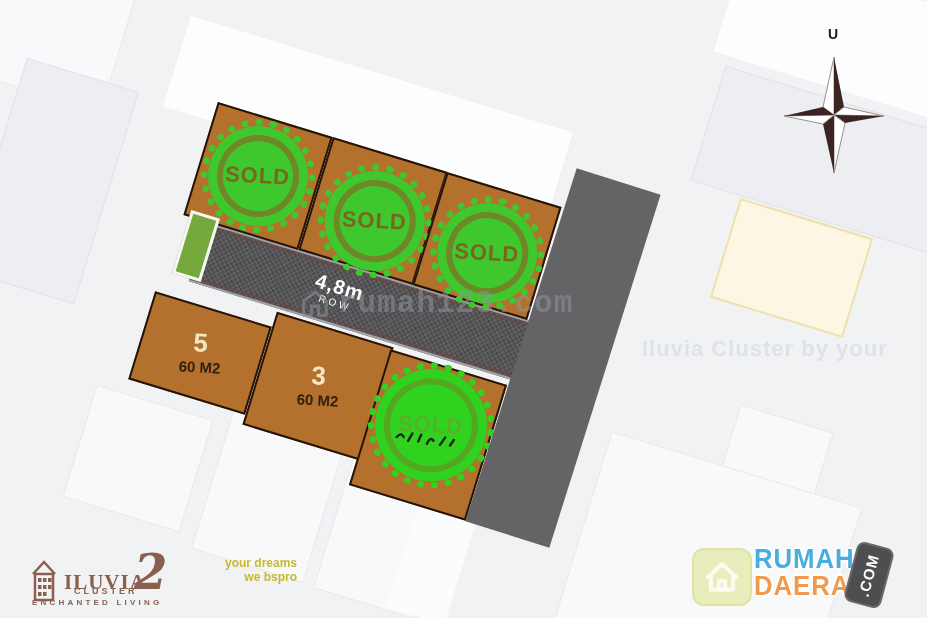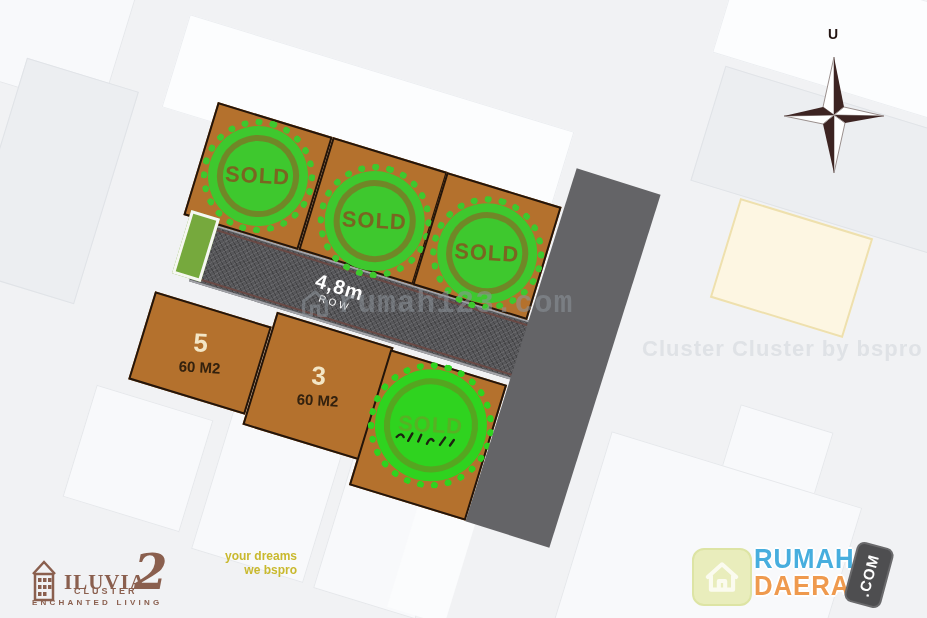--- a/index.html
+++ b/index.html
@@ -85,21 +85,21 @@
   
   .logo-iluvia{left:30px;top:552px;width:150px;height:62px;color:#8a5f4e;}
   .iluvia-name{position:absolute;left:34px;top:18px;font-family:"Liberation Serif",serif;
     font-size:21px;font-weight:bold;letter-spacing:1px;}
   .iluvia-num{position:absolute;left:104px;top:-4px;font-family:"DejaVu Serif",serif;
     font-style:italic;font-size:48px;font-weight:bold;line-height:1;}
   .iluvia-cluster{position:absolute;left:44px;top:34px;font-size:9px;font-weight:bold;letter-spacing:3px;}
   .iluvia-tag{position:absolute;left:2px;top:46px;font-size:8px;letter-spacing:3.2px;font-weight:600;}
   .logo-bspro{left:172px;top:548px;width:125px;height:68px;}
   .bspro-name{font-size:40px;font-weight:bold;color:#1f7f4a;letter-spacing:-1px;line-height:1;}
-  .bspro-tag{text-align:right;color:#c9b92e;font-size:12px;font-weight:600;line-height:1.2;margin-top:1px;}
+  .bspro-tag{text-align:right;color:#c9b92e;font-size:12px;font-weight:600;line-height:1.2;margin-top:8px;}
   .logo-rd{left:692px;top:546px;width:196px;height:62px;}
   .rd-house{position:absolute;left:0;top:2px;width:56px;height:54px;background:#e9edbc;
     border:2px solid #dde4a4;border-radius:12px;display:flex;align-items:center;justify-content:center;}
   .rd-words{position:absolute;left:62px;top:0px;line-height:0.95;transform:scaleX(.92);transform-origin:left;}
   .rd-w1{font-size:28px;font-weight:800;color:#47aede;letter-spacing:1px;
     text-shadow:-2px 0 #fff,2px 0 #fff,0 -2px #fff,0 2px #fff;}
   .rd-w2{font-size:28px;font-weight:800;color:#ef9a4e;letter-spacing:1px;
     text-shadow:-2px 0 #fff,2px 0 #fff,0 -2px #fff,0 2px #fff;}
   .rd-badge{position:absolute;left:158px;top:-2px;width:34px;height:58px;background:#4e4e50;
     border:2px solid #6a6a6c;border-radius:8px;transform:rotate(15deg);
@@ -187,21 +187,21 @@
       </g>
     </svg>
   </div>
 
   <div class="abs wm-center">
     <svg width="34" height="34" viewBox="0 0 24 24">
       <path d="M4 20 V10 L12 3.5 L20 10 V20 H14.5 V13.5 H9.5 V20 Z" fill="none" stroke="rgba(140,148,155,.55)" stroke-width="2.2" stroke-linejoin="round"></path>
     </svg>
     <span>rumah123.com</span>
   </div>
-  <div class="abs wm-side">Cluster Cluster by bspro</div>
+  <div class="abs wm-side">Iluvia Cluster by your</div>
 
   <div class="abs logo-iluvia">
     <svg width="34" height="50" viewBox="0 0 34 50" style="position:absolute;left:0;top:2px;">
       <path d="M3 20 L14 8 L25 20" fill="none" stroke="#8a5f4e" stroke-width="2.5"></path>
       <rect x="5" y="20" width="18" height="26" fill="none" stroke="#8a5f4e" stroke-width="2.5"></rect>
       <g fill="#8a5f4e">
         <rect x="8" y="24" width="3.5" height="4"></rect>
           <rect x="13" y="24" width="3.5" height="4"></rect>
           <rect x="18" y="24" width="3.5" height="4"></rect>
         <rect x="8" y="31" width="3.5" height="4"></rect>

